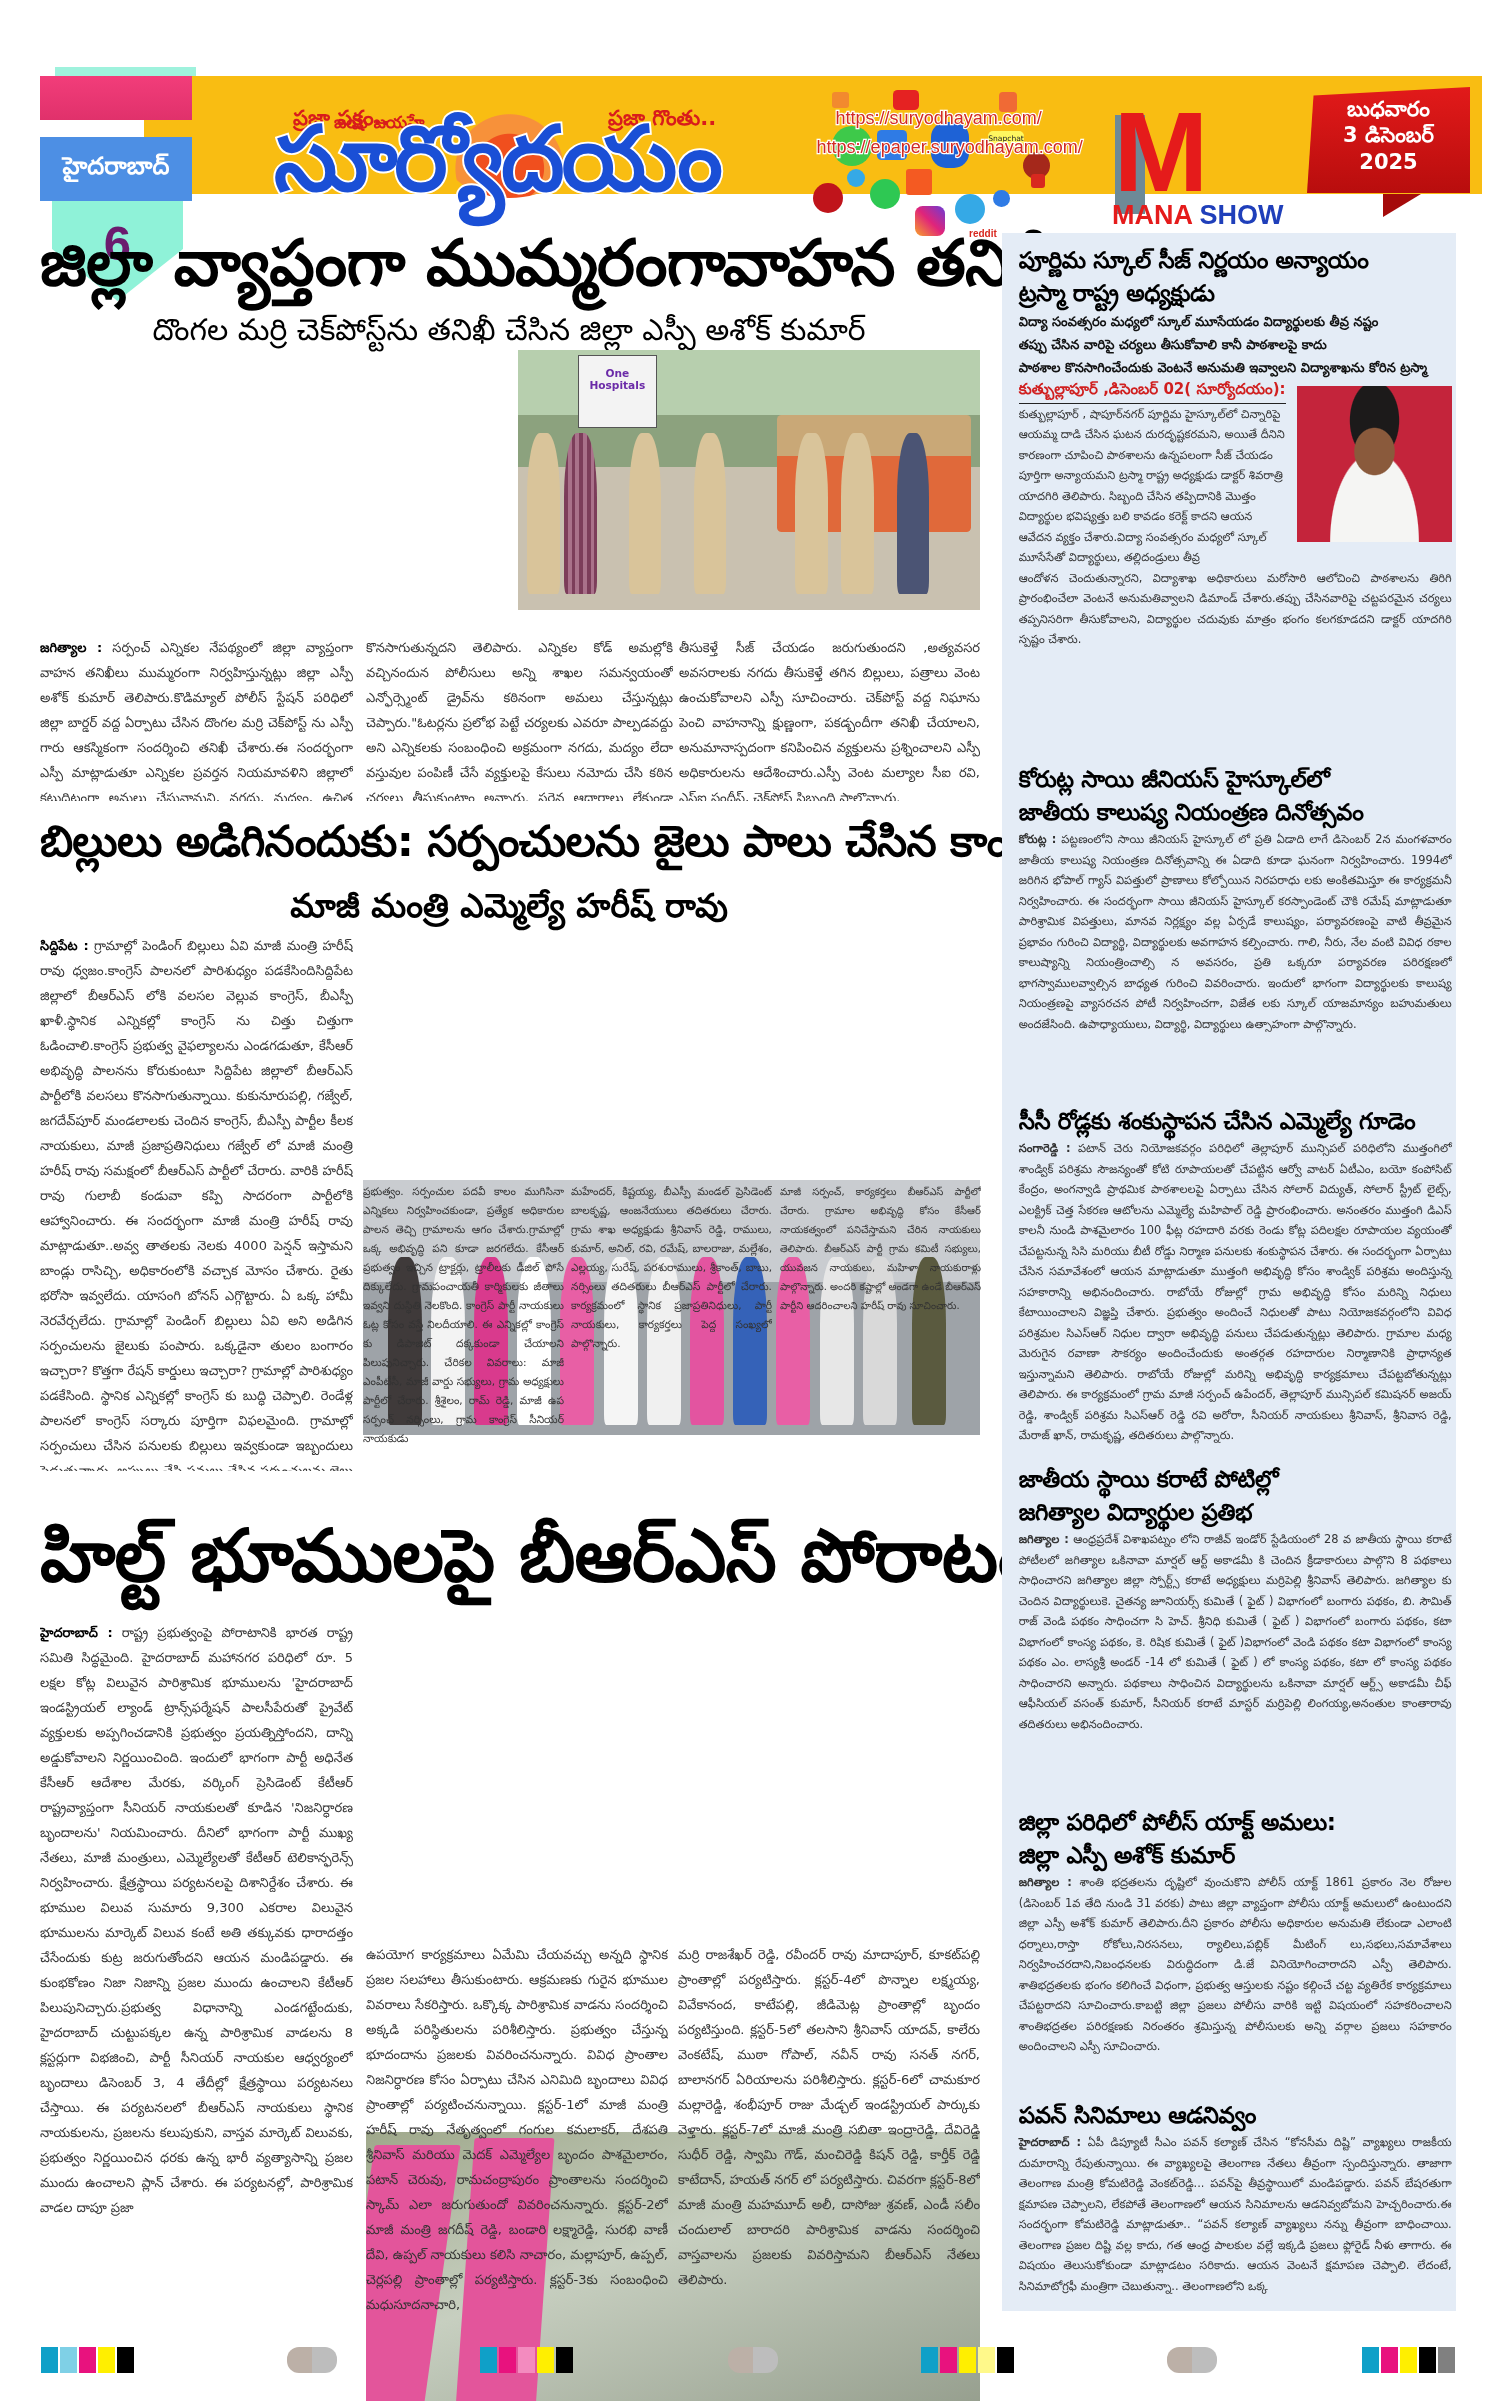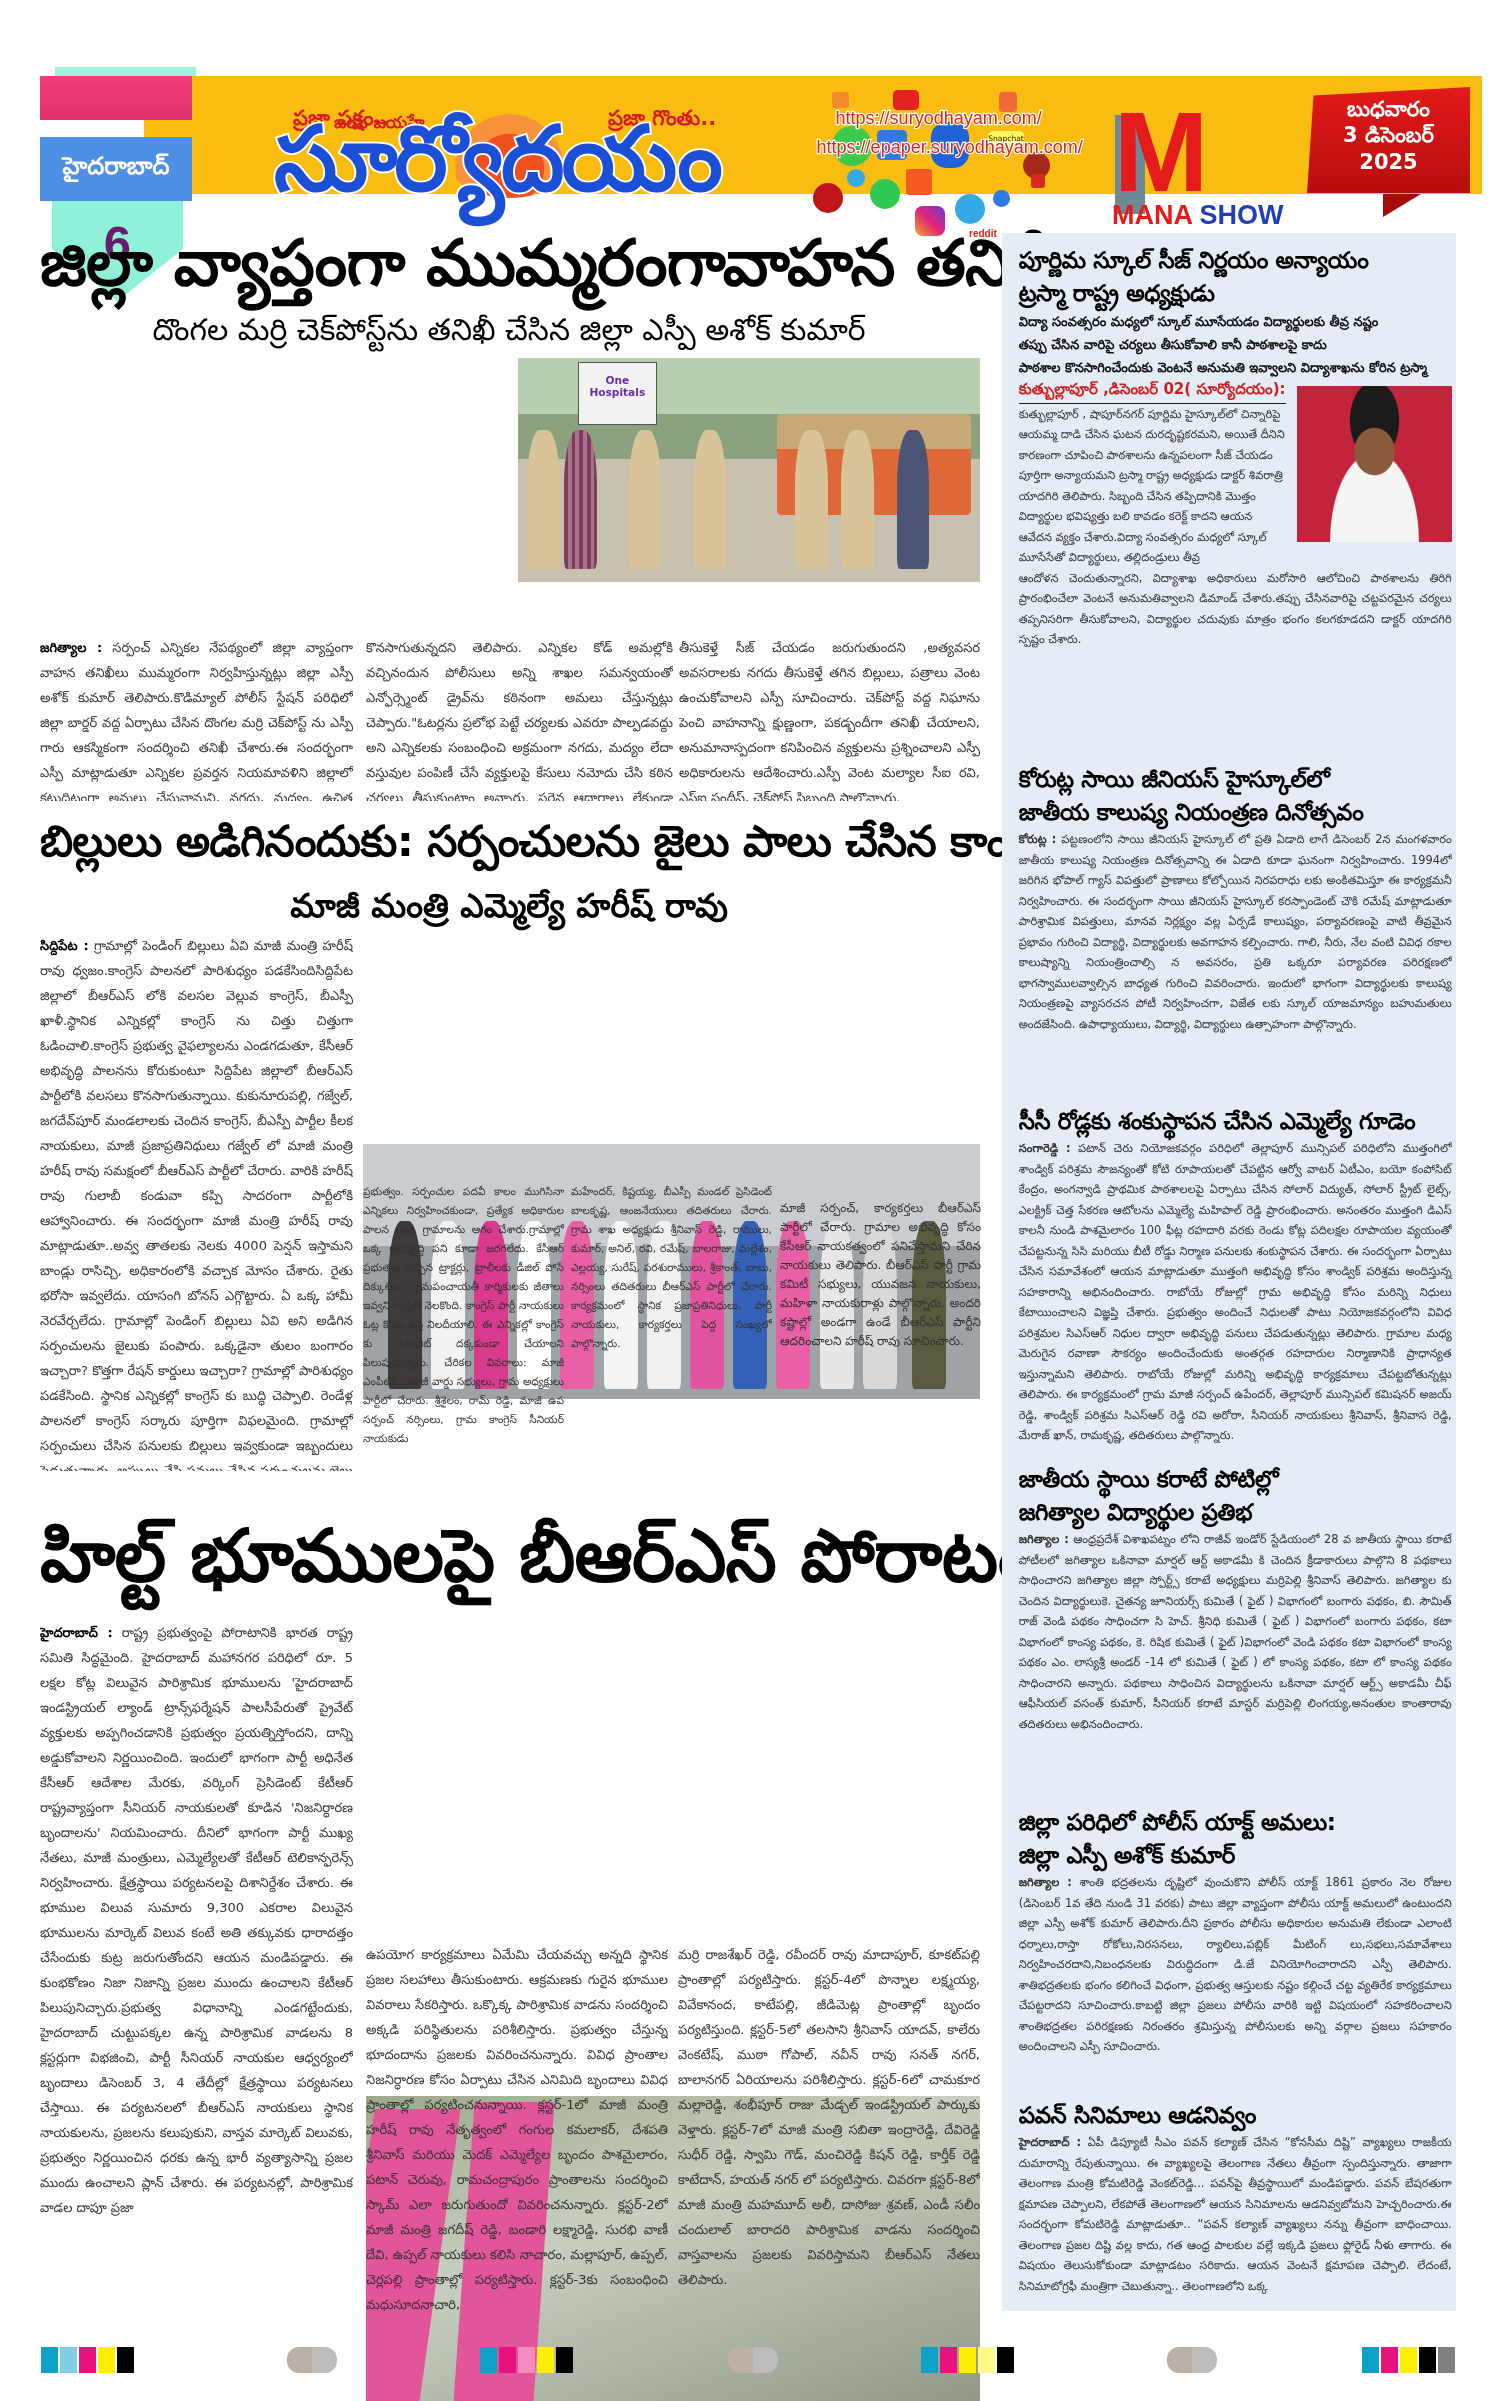--- a/index.html
+++ b/index.html
@@ -122,21 +122,21 @@
     <div>3 డిసెంబర్</div>
     <div>2025</div>
   </div>
   <div class="abs date-tail"></div>
 </header>
 
 <article>
   <h1 class="abs headline" style="left:40px;top:228px;font-size:64px;width:950px;">జిల్లా వ్యాప్తంగా ముమ్మరంగావాహన తనిఖీలు</h1>
   <h2 class="abs sub" style="left:30px;top:312px;width:958px;font-size:30px;font-weight:normal;">దొంగల మర్రి చెక్‌పోస్ట్‌ను తనిఖీ చేసిన జిల్లా ఎస్పీ అశోక్ కుమార్</h2>
 
-  <div class="abs photo scene-police" style="left:518px;top:358px;width:462px;height:224px;">
+  <div class="abs photo scene-police" style="left:518px;top:350px;width:462px;height:260px;">
     <div class="truck"></div>
     <div class="sign" style="left:13%;top:2%;height:28%;font-size:10.6px;color:#6b2ba8;font-weight:bold;text-align:center;padding-top:10.6px;">One Hospitals</div>
     <div class="p" style="left:2%;"></div>
     <div class="p check" style="left:10%;"></div>
     <div class="p" style="left:24%;"></div>
     <div class="p" style="left:38%;"></div>
     <div class="p" style="left:60%;"></div>
     <div class="p" style="left:70%;"></div>
     <div class="p dark" style="left:82%;"></div>
   </div>
@@ -175,21 +175,21 @@
     <div class="g" style="left:81%;background:#d9d9d9;"></div>
     <div class="g" style="left:89%;background:#5a5a3f;"></div>
   </div>
 
   <div class="abs col" style="left:363px;top:1182px;width:201px;height:289px;font-size:10.6px;line-height:19px;">
     <span>ప్రభుత్వం. సర్పంచుల పదవీ కాలం ముగిసినా ఎన్నికలు నిర్వహించకుండా, ప్రత్యేక అధికారుల పాలన తెచ్చి గ్రామాలను ఆగం చేశారు.గ్రామాల్లో ఒక్క అభివృద్ధి పని కూడా జరగలేదు. కేసీఆర్ ప్రభుత్వం ఇచ్చిన ట్రాక్టర్లు, ట్రాలీలకు డీజిల్ పోసే దిక్కులేదు. గ్రామపంచాయతీ కార్మికులకు జీతాలు ఇవ్వని దుస్థితి నెలకొంది. కాంగ్రెస్ పార్టీ నాయకులు ఓట్ల కోసం వస్తే నిలదీయాలి. ఈ ఎన్నికల్లో కాంగ్రెస్ కు డిపాజిట్ దక్కకుండా చేయాలని పిలుపునిచ్చారు. చేరికల వివరాలు: మాజీ ఎంపీటీసీ, మాజీ వార్డు సభ్యులు, గ్రామ అధ్యక్షులు పార్టీలో చేరారు. శ్రీశైలం, రామ్ రెడ్డి, మాజీ ఉప సర్పంచ్ నర్సింలు, గ్రామ కాంగ్రెస్ సీనియర్ నాయకుడు</span>
   </div>
   <div class="abs col" style="left:571px;top:1182px;width:201px;height:289px;font-size:10.6px;line-height:19px;">
     <span>మహేందర్, కిష్టయ్య, బీఎస్పీ మండల్ ప్రెసిడెంట్ బాలకృష్ణ, ఆంజనేయులు తదితరులు చేరారు. గ్రామ శాఖ అధ్యక్షుడు శ్రీనివాస్ రెడ్డి, రాములు, కుమార్, అనిల్, రవి, రమేష్, బాలరాజు, మల్లేశం, ఎల్లయ్య, సురేష్, పరశురాములు, శ్రీకాంత్, బాబు, నర్సింలు తదితరులు బీఆర్ఎస్ పార్టీలో చేరారు. కార్యక్రమంలో స్థానిక ప్రజాప్రతినిధులు, పార్టీ నాయకులు, కార్యకర్తలు పెద్ద సంఖ్యలో పాల్గొన్నారు.</span>
   </div>
-  <div class="abs col" style="left:780px;top:1182px;width:201px;height:289px;font-size:12px;line-height:19px;margin-top:17px;">
+  <div class="abs col" style="left:780px;top:1182px;width:201px;height:289px;font-size:10px;line-height:19px;">
     <span>మాజీ సర్పంచ్, కార్యకర్తలు బీఆర్ఎస్ పార్టీలో చేరారు. గ్రామాల అభివృద్ధి కోసం కేసీఆర్ నాయకత్వంలో పనిచేస్తామని చేరిన నాయకులు తెలిపారు. బీఆర్ఎస్ పార్టీ గ్రామ కమిటీ సభ్యులు, యువజన నాయకులు, మహిళా నాయకురాళ్లు పాల్గొన్నారు. అందరి కష్టాల్లో అండగా ఉండే బీఆర్ఎస్ పార్టీని ఆదరించాలని హరీష్ రావు సూచించారు.</span>
   </div>
 </article>
 
 <article>
   <h1 class="abs headline" style="left:40px;top:1516px;font-size:73px;width:950px;">హిల్ట్ భూములపై బీఆర్ఎస్ పోరాటం</h1>
 
   <div class="abs col" style="left:40px;top:1620px;width:313px;height:692px;">
     <b>హైదరాబాద్ :</b> <span>రాష్ట్ర ప్రభుత్వంపై పోరాటానికి భారత రాష్ట్ర సమితి సిద్ధమైంది. హైదరాబాద్ మహానగర పరిధిలో రూ. 5 లక్షల కోట్ల విలువైన పారిశ్రామిక భూములను 'హైదరాబాద్ ఇండస్ట్రియల్ ల్యాండ్ ట్రాన్స్‌ఫర్మేషన్ పాలసీపేరుతో ప్రైవేట్ వ్యక్తులకు అప్పగించడానికి ప్రభుత్వం ప్రయత్నిస్తోందని, దాన్ని అడ్డుకోవాలని నిర్ణయించింది. ఇందులో భాగంగా పార్టీ అధినేత కేసీఆర్ ఆదేశాల మేరకు, వర్కింగ్ ప్రెసిడెంట్ కేటీఆర్ రాష్ట్రవ్యాప్తంగా సీనియర్ నాయకులతో కూడిన 'నిజనిర్ధారణ బృందాలను' నియమించారు. దీనిలో భాగంగా పార్టీ ముఖ్య నేతలు, మాజీ మంత్రులు, ఎమ్మెల్యేలతో కేటీఆర్ టెలికాన్ఫరెన్స్ నిర్వహించారు. క్షేత్రస్థాయి పర్యటనలపై దిశానిర్దేశం చేశారు. ఈ భూముల విలువ సుమారు 9,300 ఎకరాల విలువైన భూములను మార్కెట్ విలువ కంటే అతి తక్కువకు ధారాదత్తం చేసేందుకు కుట్ర జరుగుతోందని ఆయన మండిపడ్డారు. ఈ కుంభకోణం నిజా నిజాన్ని ప్రజల ముందు ఉంచాలని కేటీఆర్ పిలుపునిచ్చారు.ప్రభుత్వ విధానాన్ని ఎండగట్టేందుకు, హైదరాబాద్ చుట్టుపక్కల ఉన్న పారిశ్రామిక వాడలను 8 క్లస్టర్లుగా విభజించి, పార్టీ సీనియర్ నాయకుల ఆధ్వర్యంలో బృందాలు డిసెంబర్ 3, 4 తేదీల్లో క్షేత్రస్థాయి పర్యటనలు చేస్తాయి. ఈ పర్యటనలలో బీఆర్ఎస్ నాయకులు స్థానిక నాయకులను, ప్రజలను కలుపుకుని, వాస్తవ మార్కెట్ విలువకు, ప్రభుత్వం నిర్ణయించిన ధరకు ఉన్న భారీ వ్యత్యాసాన్ని ప్రజల ముందు ఉంచాలని ప్లాన్ చేశారు. ఈ పర్యటనల్లో, పారిశ్రామిక వాడల దాపూ ప్రజా</span>
   </div>

